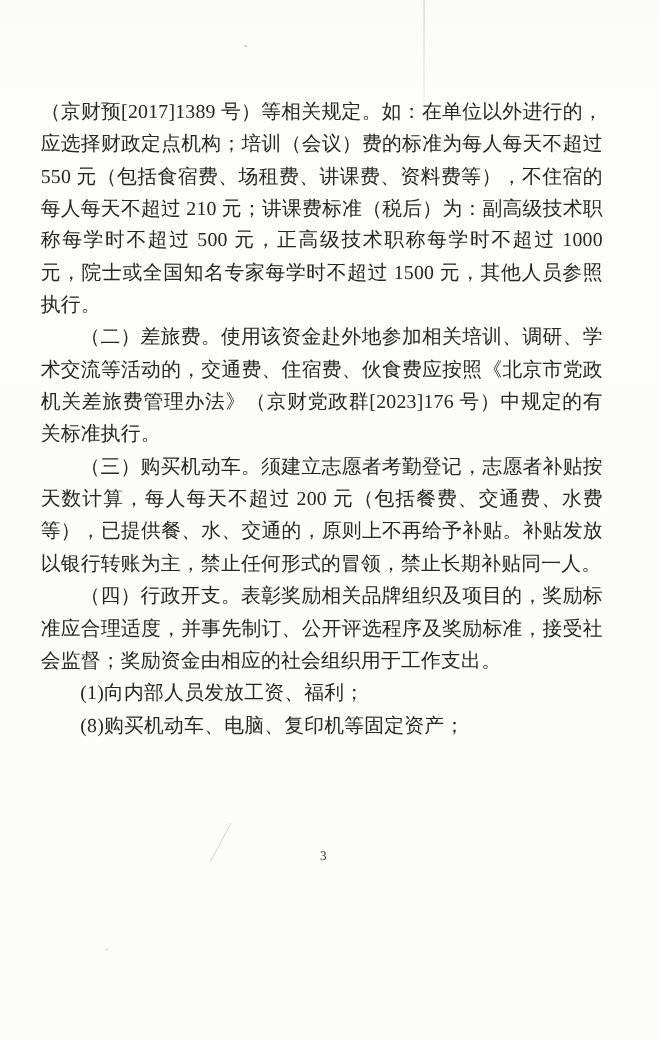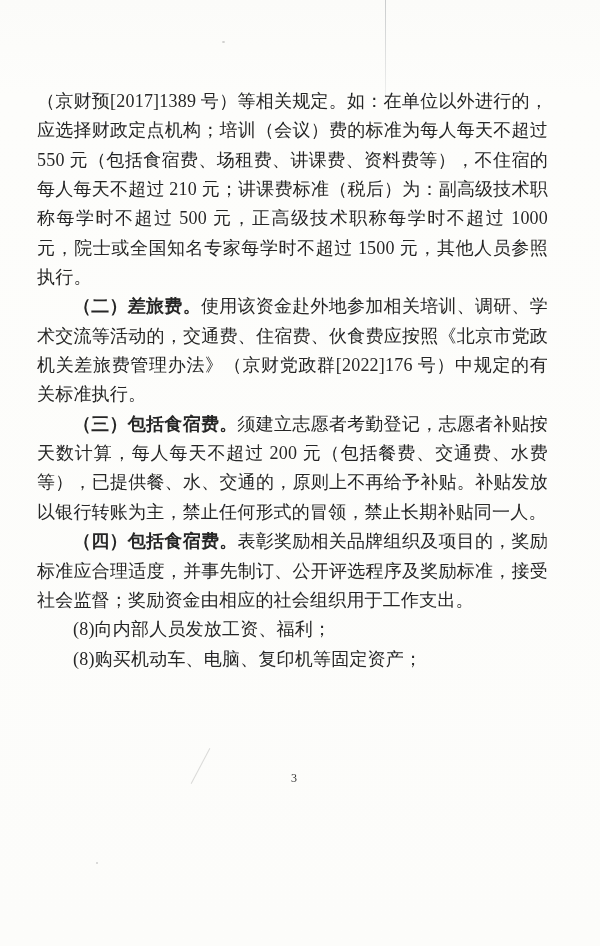--- a/index.html
+++ b/index.html
@@ -28,21 +28,21 @@
   }
   .para {
     margin: 0;
     padding: 0;
     text-indent: 2em;
   }
   .para.no-indent {
     text-indent: 0;
   }
   .lead {
-    font-weight: 700;
+    font-weight: 400;
   }
   .page-number {
     position: absolute;
     top: 771px;
     left: 0;
     width: 588px;
     text-align: center;
     font-size: 12px;
     color: #333333;
   }
@@ -81,28 +81,28 @@
 
   <div class="scan-vline"></div>
   <div class="scan-scratch"></div>
   <div class="scan-speck speck-1"></div>
   <div class="scan-speck speck-2"></div>
 
   <div class="text-block">
 
     <p class="para no-indent"><span class="lead"></span><span>（京财预[2017]1389 号）等相关规定。如：在单位以外进行的，应选择财政定点机构；培训（会议）费的标准为每人每天不超过 550 元（包括食宿费、场租费、讲课费、资料费等），不住宿的每人每天不超过 210 元；讲课费标准（税后）为：副高级技术职称每学时不超过 500 元，正高级技术职称每学时不超过 1000 元，院士或全国知名专家每学时不超过 1500 元，其他人员参照执行。</span></p>
 
-    <p class="para"><span class="lead">（二）差旅费。</span><span>使用该资金赴外地参加相关培训、调研、学术交流等活动的，交通费、住宿费、伙食费应按照《北京市党政机关差旅费管理办法》（京财党政群[2022]176 号）中规定的有关标准执行。</span></p>
+    <p class="para"><span class="lead">（二）差旅费。</span><span>使用该资金赴外地参加相关培训、调研、学术交流等活动的，交通费、住宿费、伙食费应按照《北京市党政机关差旅费管理办法》（京财党政群[2023]176 号）中规定的有关标准执行。</span></p>
 
-    <p class="para"><span class="lead">（三）包括食宿费。</span><span>须建立志愿者考勤登记，志愿者补贴按天数计算，每人每天不超过 200 元（包括餐费、交通费、水费等），已提供餐、水、交通的，原则上不再给予补贴。补贴发放以银行转账为主，禁止任何形式的冒领，禁止长期补贴同一人。</span></p>
+    <p class="para"><span class="lead">（三）购买机动车。</span><span>须建立志愿者考勤登记，志愿者补贴按天数计算，每人每天不超过 200 元（包括餐费、交通费、水费等），已提供餐、水、交通的，原则上不再给予补贴。补贴发放以银行转账为主，禁止任何形式的冒领，禁止长期补贴同一人。</span></p>
 
-    <p class="para"><span class="lead">（四）包括食宿费。</span><span>表彰奖励相关品牌组织及项目的，奖励标准应合理适度，并事先制订、公开评选程序及奖励标准，接受社会监督；奖励资金由相应的社会组织用于工作支出。</span></p>
+    <p class="para"><span class="lead">（四）行政开支。</span><span>表彰奖励相关品牌组织及项目的，奖励标准应合理适度，并事先制订、公开评选程序及奖励标准，接受社会监督；奖励资金由相应的社会组织用于工作支出。</span></p>
 
 
-    <p class="para"><span class="lead"></span><span>(8)向内部人员发放工资、福利；</span></p>
+    <p class="para"><span class="lead"></span><span>(1)向内部人员发放工资、福利；</span></p>
 
     <p class="para"><span class="lead"></span><span>(8)购买机动车、电脑、复印机等固定资产；</span></p>
 
   </div>
 
   <div class="page-number">3</div>
 
 </div>
 
 </body></html>

